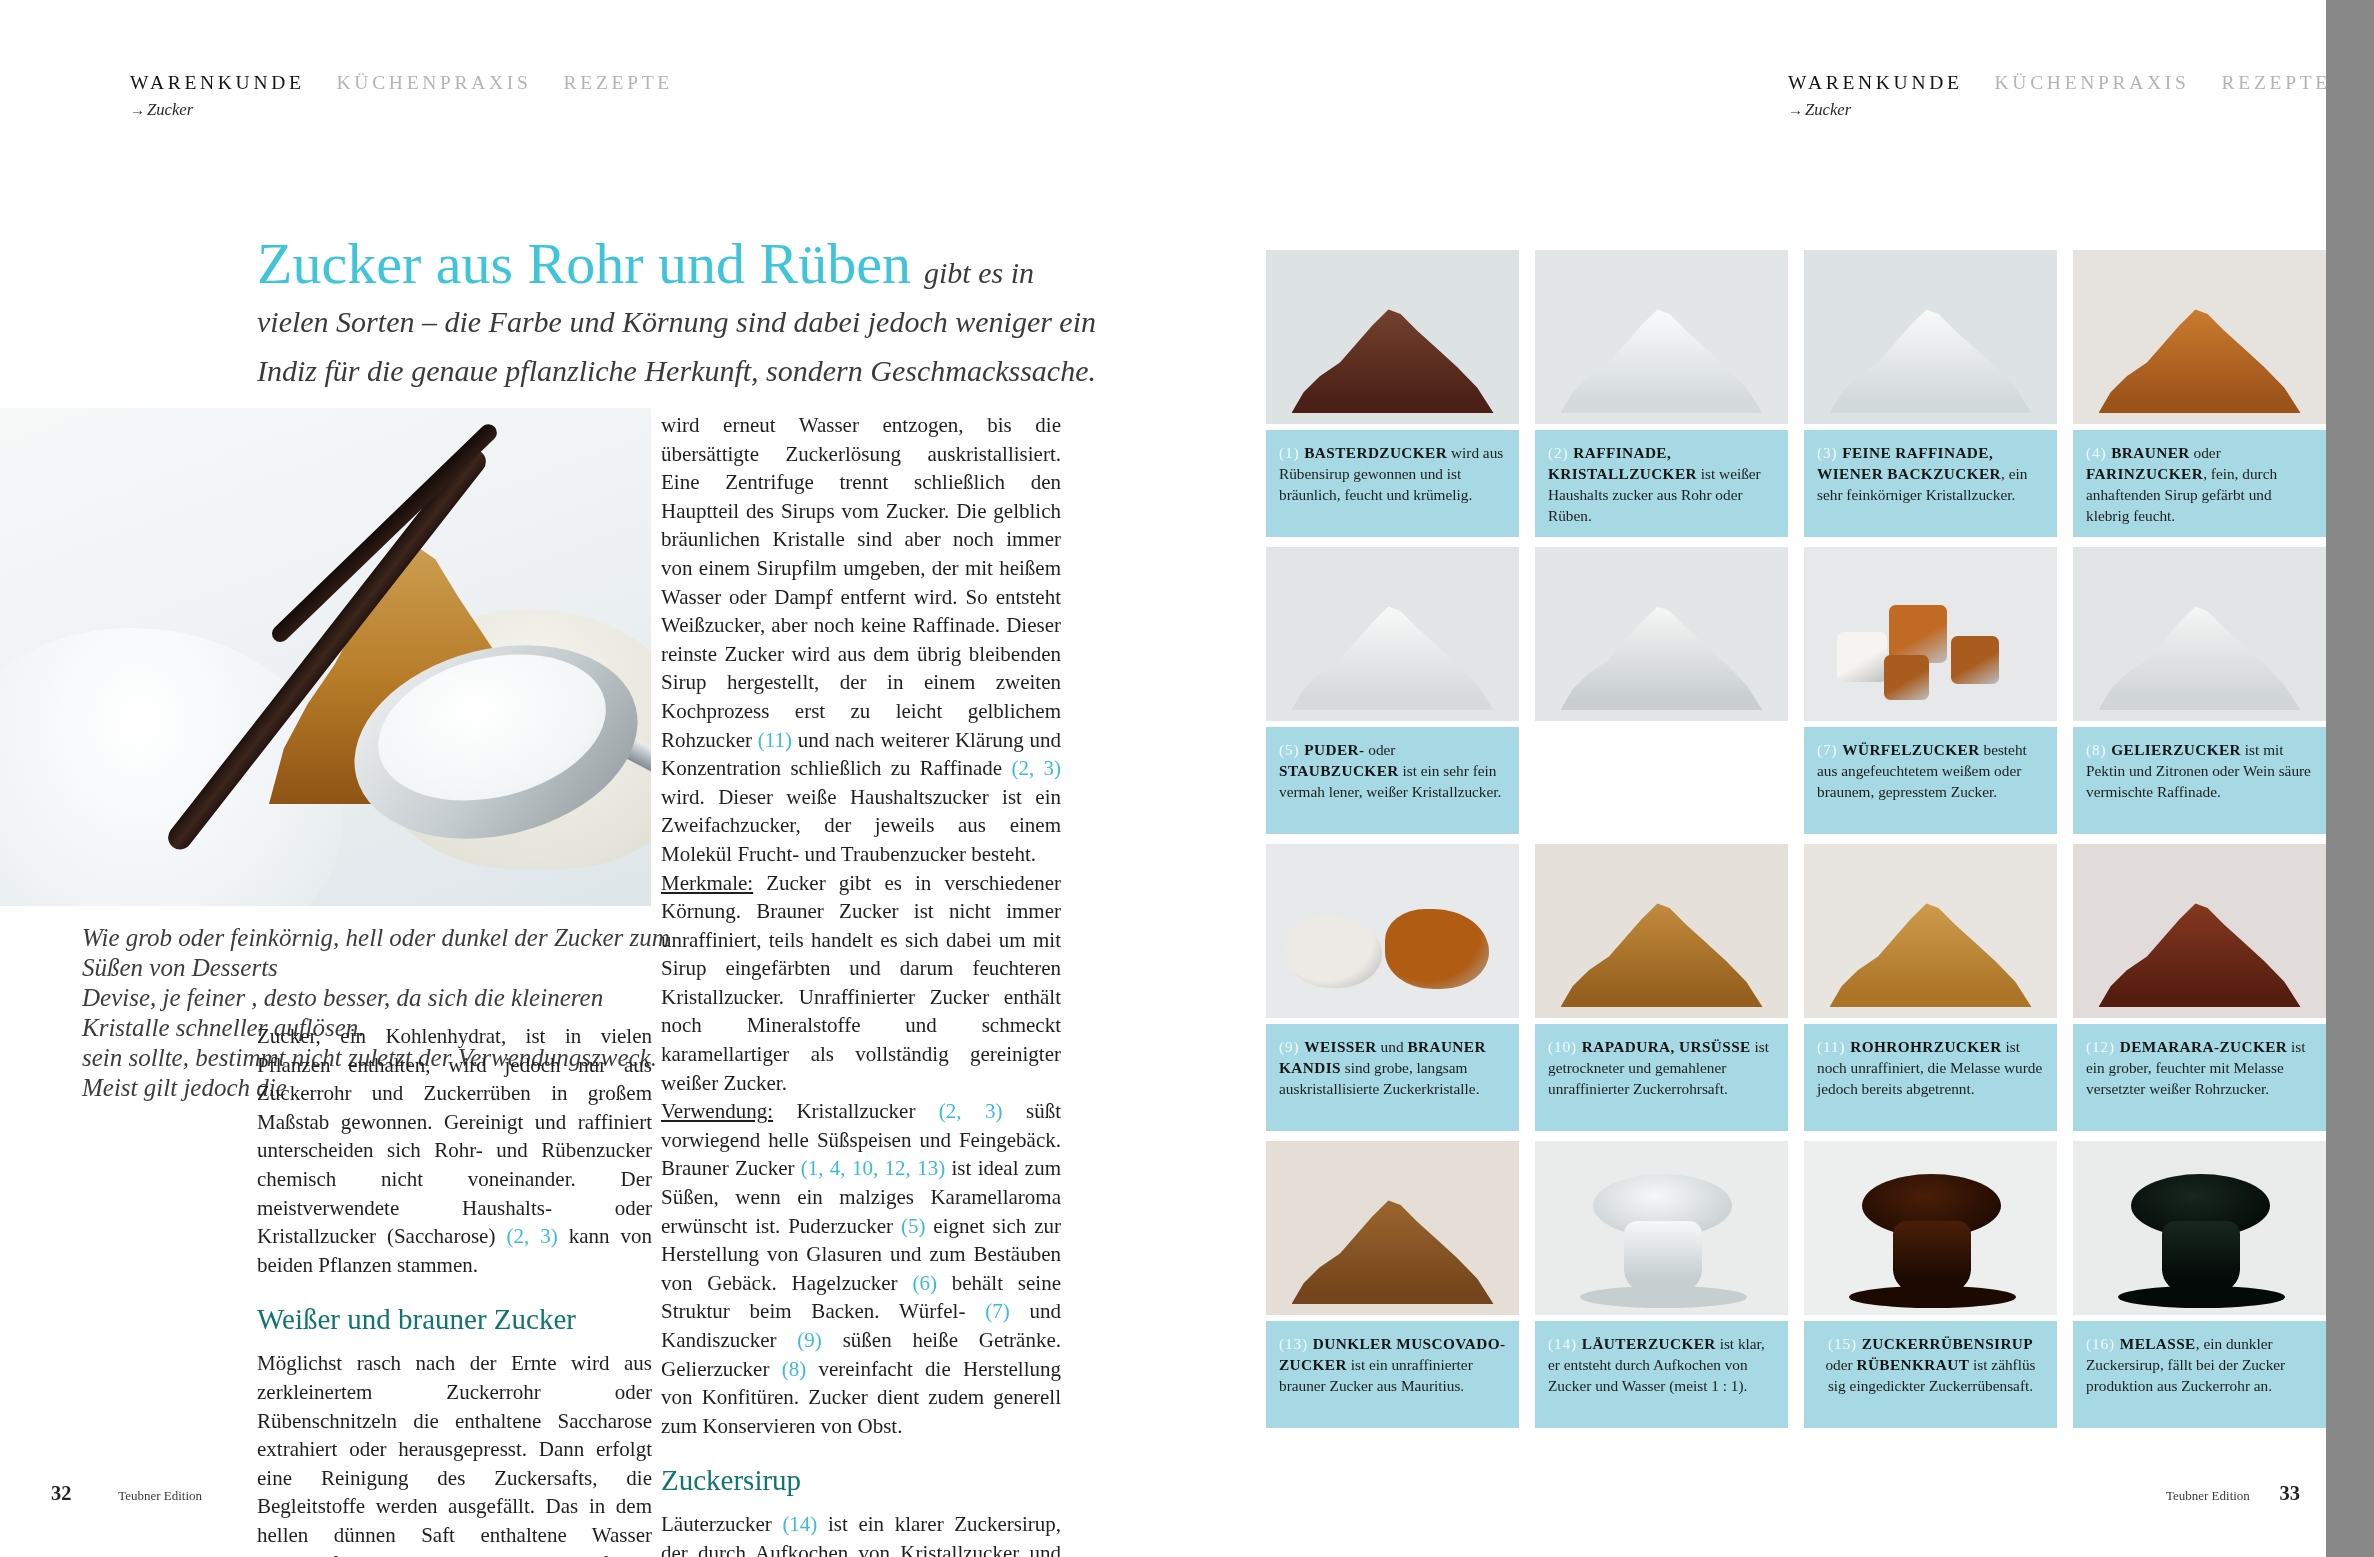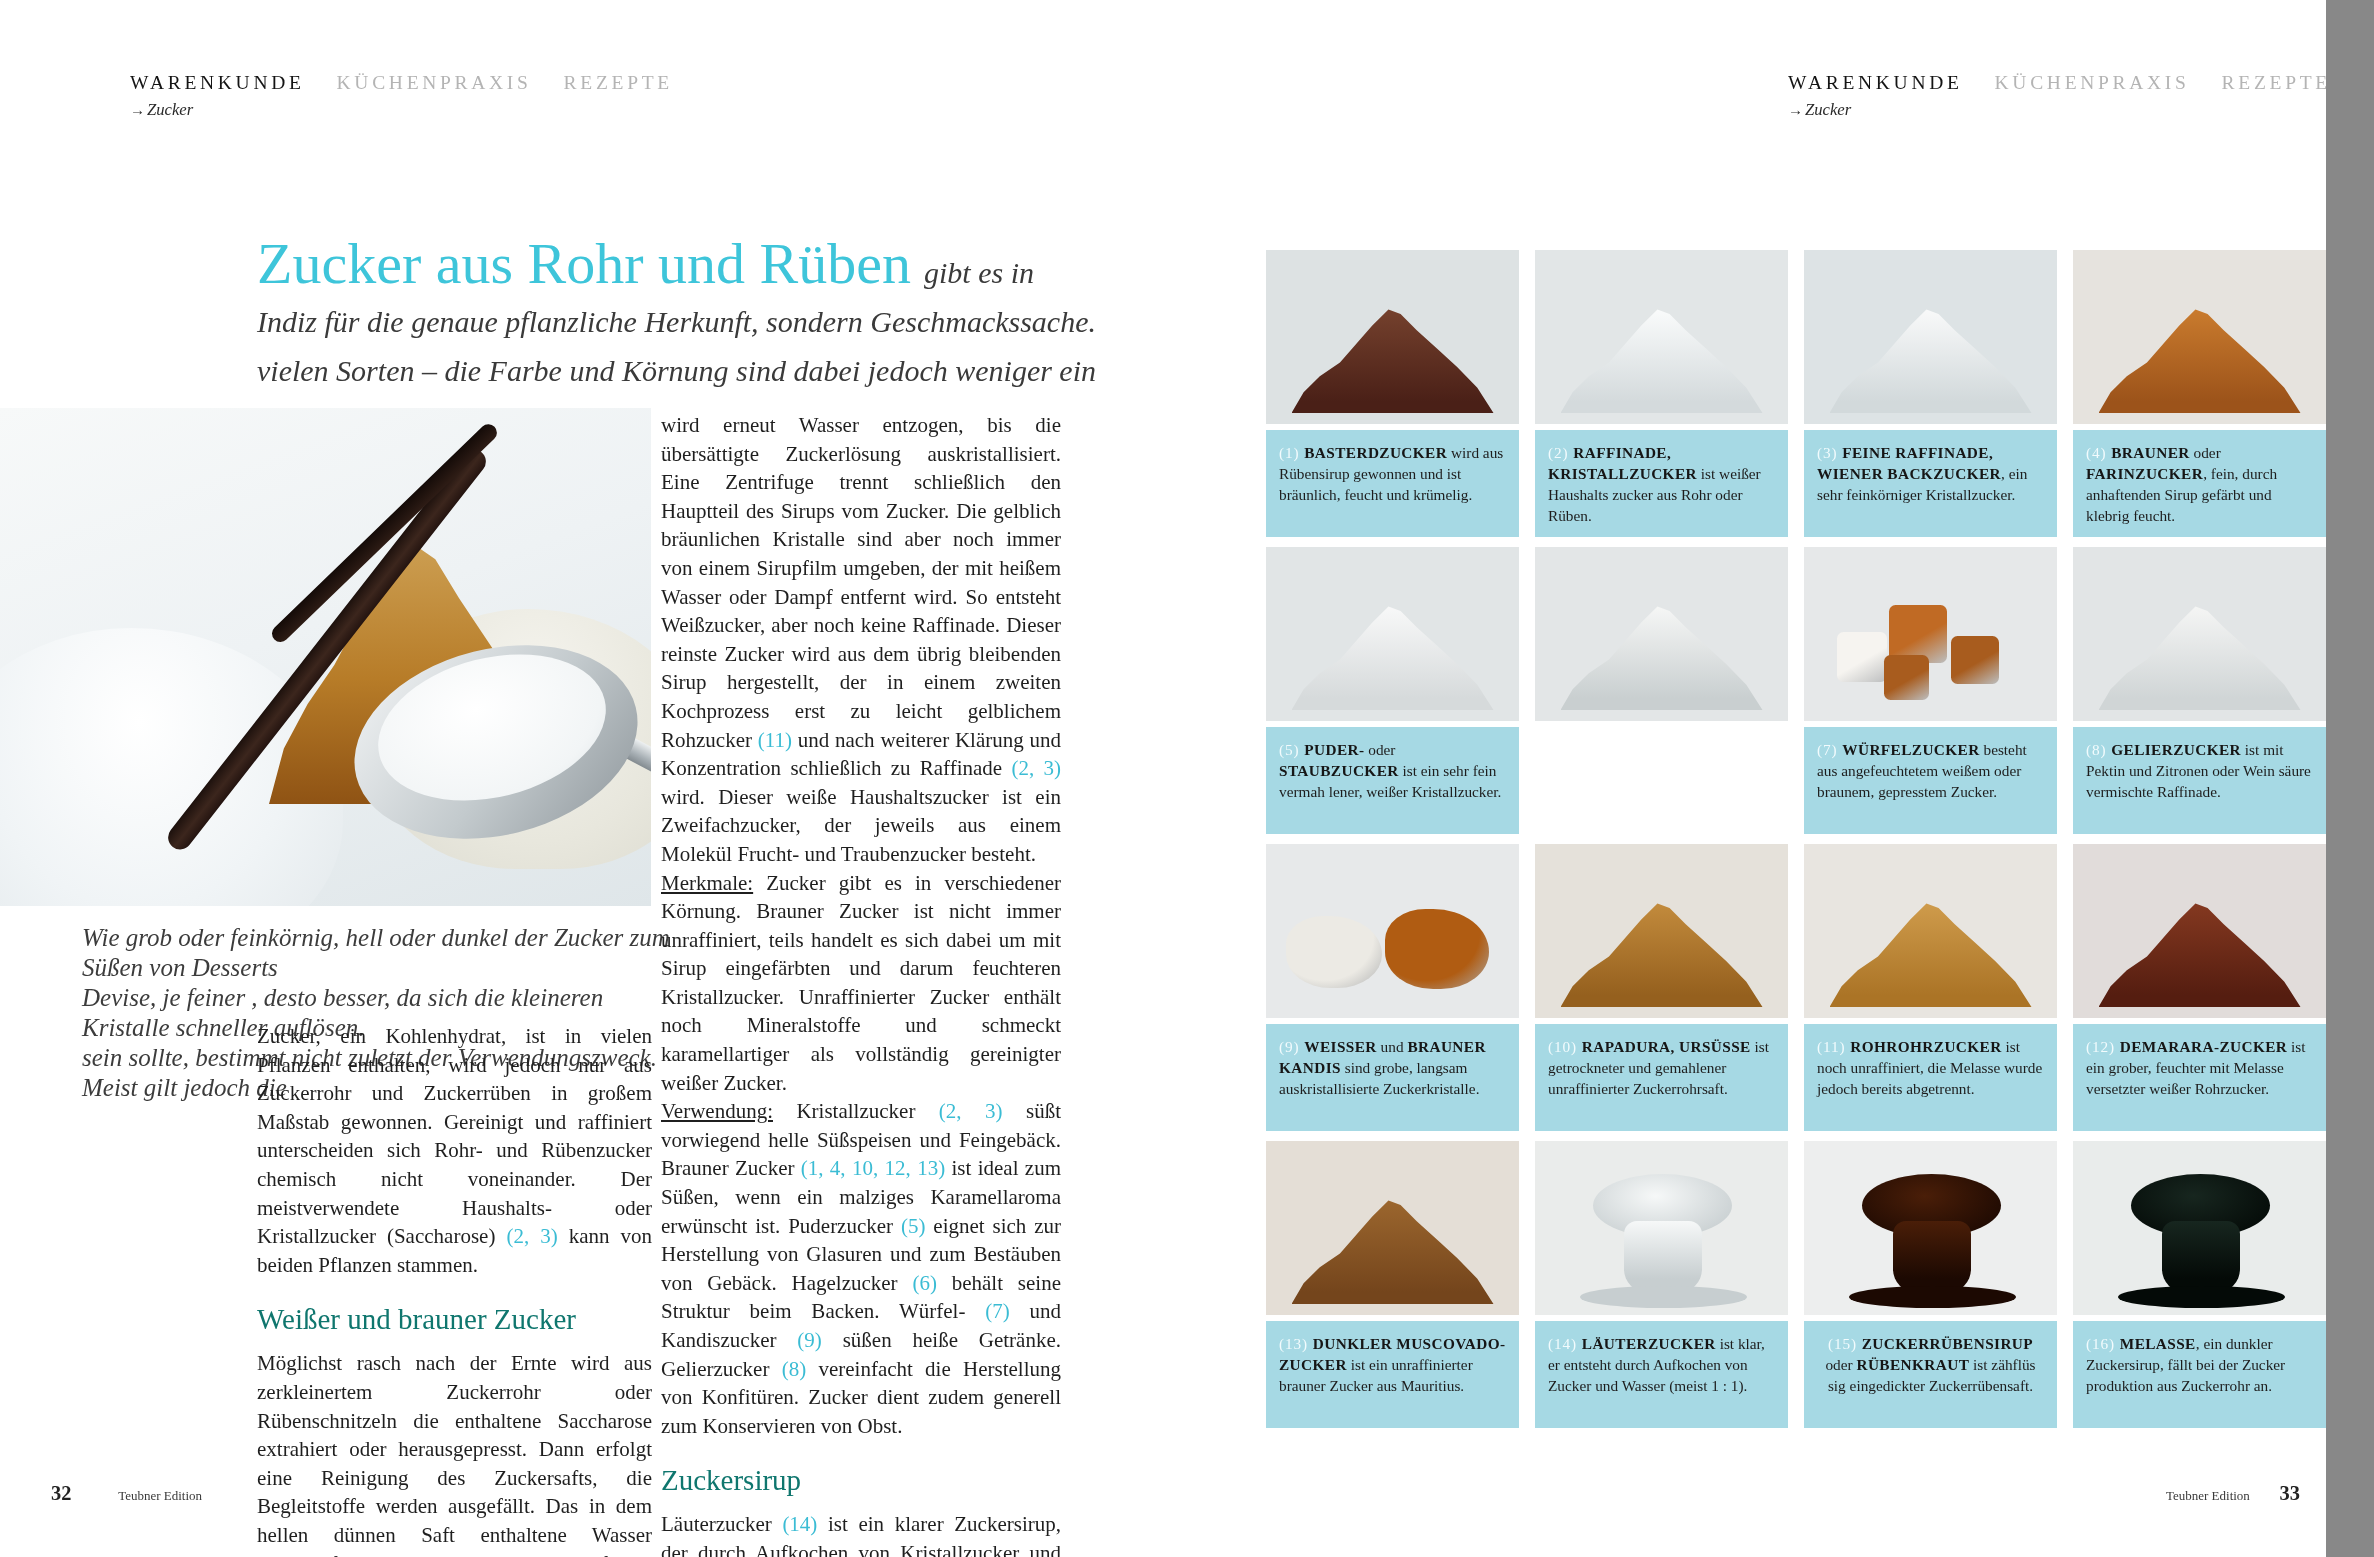--- a/index.html
+++ b/index.html
@@ -69,22 +69,22 @@
       <span class="tab active">WARENKUNDE</span><span class="tab inactive">KÜCHENPRAXIS</span><span class="tab inactive">REZEPTE</span>
     </div>
     <div class="crumb"><span class="arr">→</span><span>Zucker</span></div>
   </div>
 
   <div class="abs" style="left:257px;top:230px;width:853px;">
     <div class="title-line">
       <span class="title-big">Zucker aus Rohr und Rüben</span><span class="title-it">gibt es in</span>
     </div>
     <div>
+        <div class="sub-line">vielen Sorten – die Farbe und Körnung sind dabei jedoch weniger ein</div>
         <div class="sub-line">Indiz für die genaue pflanzliche Herkunft, sondern Geschmackssache.</div>
-        <div class="sub-line">vielen Sorten – die Farbe und Körnung sind dabei jedoch weniger ein</div>
       </div>
   </div>
 
   <div class="abs scene" style="left:0;top:408px;width:651px;height:498px;">
     <div class="mound" style="left:-65px;bottom:-56px;width:408px;height:334px;background:radial-gradient(ellipse at 50% 28%,#ffffff 0%,#f0f4f6 55%,#e1e7ea 100%);"></div>
     <div class="mound" style="right:-46px;bottom:37px;width:325px;height:260px;background:radial-gradient(ellipse at 50% 30%,#f5f4ee 0%,#e8e7dd 60%,#dcdbd0 100%);"></div>
     <div class="pileL" style="left:269px;bottom:102px;width:297px;height:278px;clip-path:polygon(0% 100%,5% 80%,13% 64%,22% 50%,30% 34%,39% 18%,48% 6%,56% 12%,64% 26%,74% 42%,84% 58%,93% 76%,100% 100%);background:linear-gradient(180deg,#cfa357 0%,#b77c28 55%,#8f5314 100%);"></div>
     <div class="pod" style="left:315px;top:-9.3px;width:24px;height:501px;background:linear-gradient(90deg,#1d110d,#3c261d 55%,#241410);transform:rotate(38deg);"></div>
     <div class="pod" style="left:376px;top:-28px;width:16.7px;height:306px;background:linear-gradient(90deg,#140b08,#2e1c15);transform:rotate(46deg);"></div>
     <div class="spoon-handle" style="left:519px;top:334px;width:241px;height:22px;background:linear-gradient(180deg,#eef1f2,#a9b1b6 60%,#838b90);transform:rotate(28deg);"></div>

